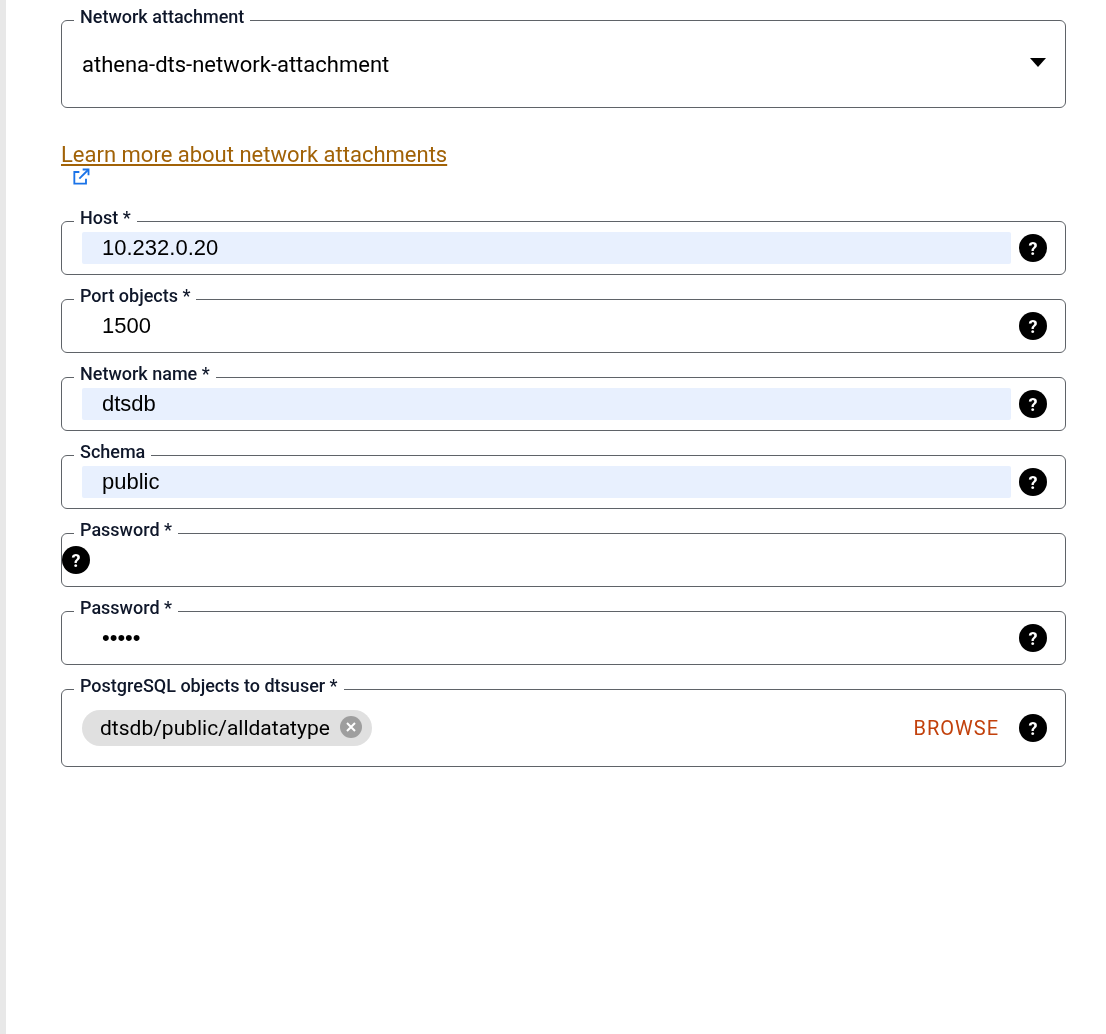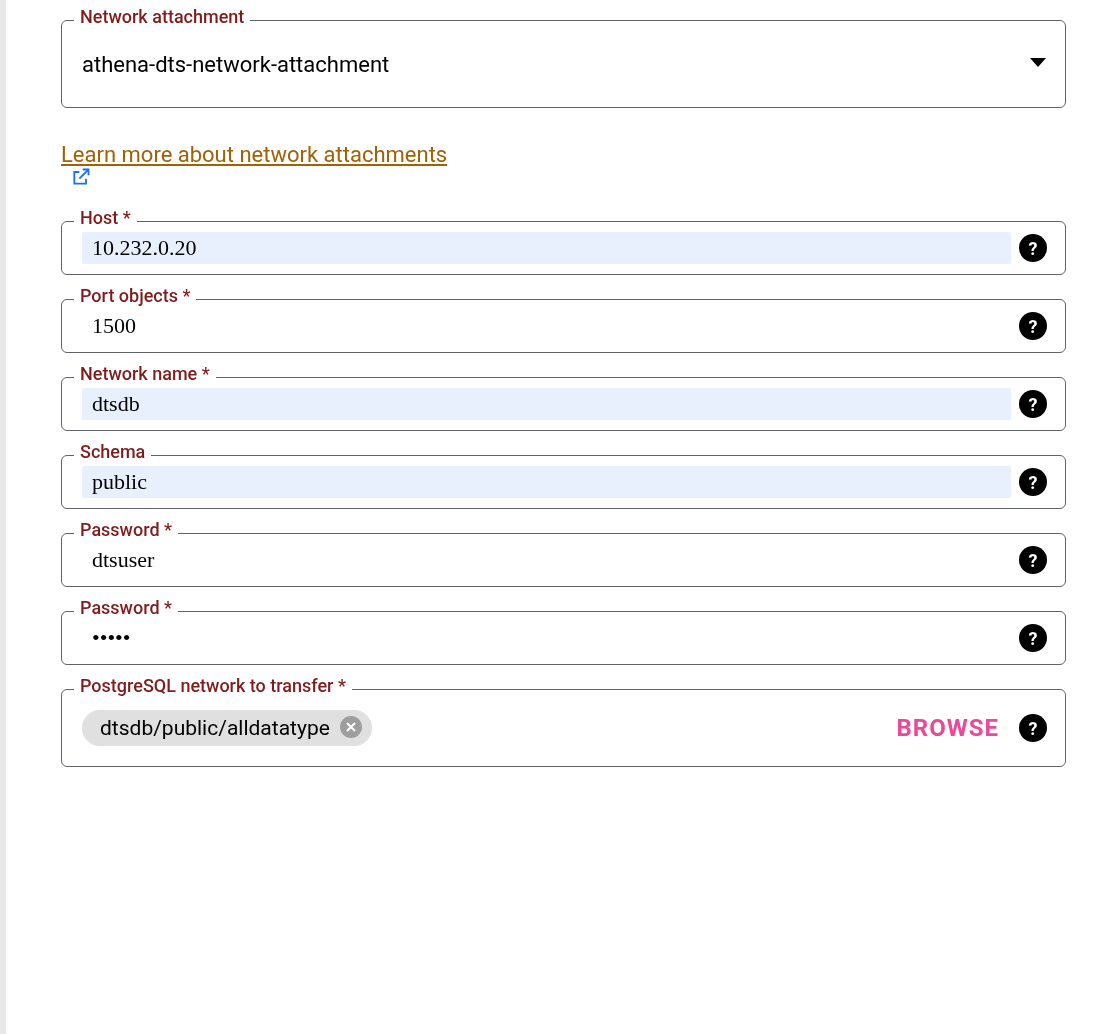--- a/index.html
+++ b/index.html
@@ -28,47 +28,46 @@
   .field.tall { height: 88px; }
   .field.objects { height: 78px; }
   .field legend.label {
     position: absolute;
     top: -13px;
     left: 12px;
     padding: 0 6px;
     background: #fff;
     font-size: 18px;
     font-weight: 500;
-    color: #7f1d1d;
+    color: #0f172a;
     line-height: 1;
   }
   .select-content {
     flex: 1;
     padding: 0 0 0 20px;
     font-size: 22px;
     display: flex;
     align-items: center;
     height: 100%;
     cursor: pointer;
   }
   .chevron {
     margin-right: 18px;
     font-size: 14px;
   }
   .input-box {
     flex: 1;
     height: calc(100% - 20px);
     margin: 10px 8px 10px 20px;
-    padding: 0 10px;
+    padding: 0 20px;
     border: none;
     outline: none;
     font-size: 22px;
     background: transparent;
     color: #000;
-    font-family: Liberation Serif, serif;
   }
   .input-box.shaded { background: #e8f0fe; border-radius: 2px; }
   .help {
     width: 28px;
     height: 28px;
     border-radius: 50%;
     background: #000;
     color: #fff;
     font-weight: 700;
     font-size: 18px;
@@ -117,26 +116,26 @@
     color: #fff;
     font-size: 15px;
     font-weight: bold;
     display: flex;
     align-items: center;
     justify-content: center;
     margin-left: 10px;
     cursor: pointer;
   }
   .browse {
-    font-size: 24px;
-    font-weight: 700;
+    font-size: 20px;
+    font-weight: 400;
     letter-spacing: 1px;
     margin-right: 20px;
     cursor: pointer;
-    color: #ec4899;
+    color: #c2410c;
   }
 </style>
 </head>
 <body>
 
 
 
 
 <div class="field tall">
   <legend class="label">Network attachment</legend>
@@ -184,34 +183,33 @@
 
 <div class="field">
   <legend class="label">Schema</legend>
   <input class="input-box shaded" value="public" style="">
   <div class="help">?</div>
 </div>
 
 
 <div class="field">
   <legend class="label">Password *</legend>
-  <input class="input-box" value="dtsuser" style="">
   <div class="help">?</div>
 </div>
 
 
 <div class="field">
   <legend class="label">Password *</legend>
   <input class="input-box" value="•••••" style="">
   <div class="help">?</div>
 </div>
 
 
 <div class="field objects">
-  <legend class="label">PostgreSQL network to transfer *</legend>
+  <legend class="label">PostgreSQL objects to dtsuser *</legend>
   <div class="chip-row">
     <span class="chip">
       <span>dtsdb/public/alldatatype</span>
       <span class="chip-close">
         <svg viewBox="0 0 10 10" width="10" height="10">
             <path d="M1 1 L9 9 M9 1 L1 9" stroke="#fff" stroke-width="2"></path>
           </svg>
       </span>
     </span>
   </div>

